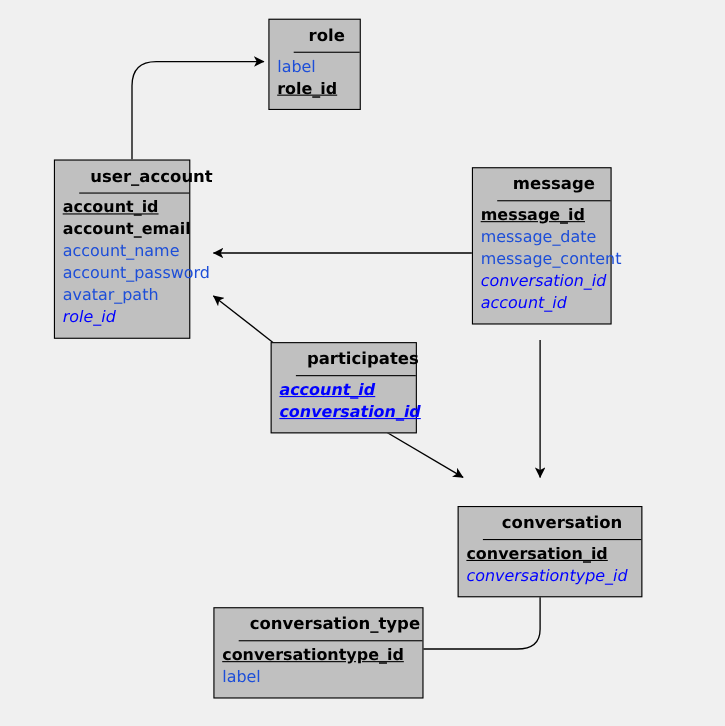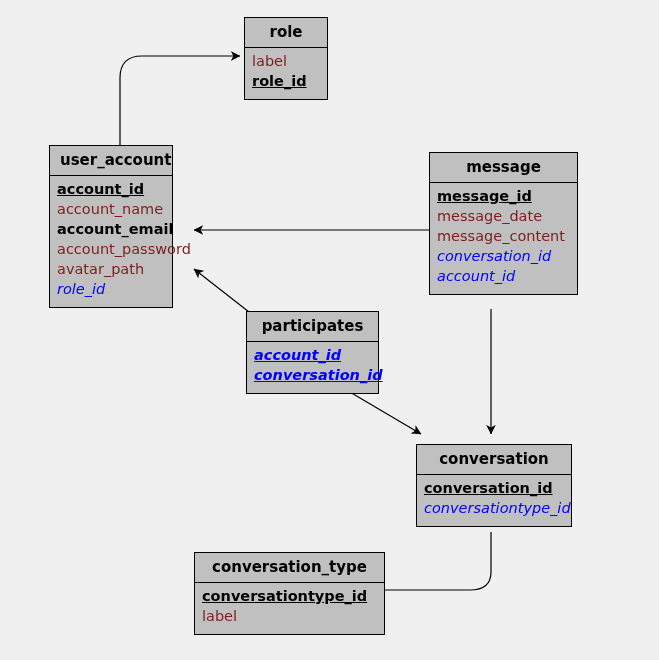--- a/index.html
+++ b/index.html
@@ -34,28 +34,29 @@
     z-index: 2;
   }
   .entity-title {
     text-align: center;
     font-weight: bold;
     font-size: 15px;
     color: #000;
     padding: 5px 10px 6px 10px;
     border-bottom: 1px solid #000;
     white-space: nowrap;
+    margin-left: 22px;
   }
   .attr-list {
     padding: 3px 7px 8px 7px;
   }
   .attr {
     font-size: 14.5px;
     line-height: 20px;
-    color: #7f1d1d;
+    color: #1d4ed8;
     white-space: nowrap;
   }
   .attr.pk {
     font-weight: bold;
     text-decoration: underline;
     color: #000;
   }
   .attr.fk {
     color: #0000ff;
     font-style: italic;
@@ -100,45 +101,45 @@
       <div class="entity-title">role</div>
       <div class="attr-list">
         <div class="attr ">label</div>
         <div class="attr pk">role_id</div>
       </div>
     </div>
     <div class="entity" style="left: 49px; top: 145px; width: 124px;">
       <div class="entity-title">user_account</div>
       <div class="attr-list">
         <div class="attr pk">account_id</div>
+        <div class="attr uk">account_email</div>
         <div class="attr ">account_name</div>
-        <div class="attr uk">account_email</div>
         <div class="attr ">account_password</div>
         <div class="attr ">avatar_path</div>
         <div class="attr fk">role_id</div>
       </div>
     </div>
-    <div class="entity" style="left: 429px; top: 152px; width: 149px;">
+    <div class="entity" style="left: 429px; top: 152px; width: 127px;">
       <div class="entity-title">message</div>
       <div class="attr-list">
         <div class="attr pk">message_id</div>
         <div class="attr ">message_date</div>
         <div class="attr ">message_content</div>
         <div class="attr fk">conversation_id</div>
         <div class="attr fk">account_id</div>
       </div>
     </div>
     <div class="entity" style="left: 246px; top: 311px; width: 133px;">
       <div class="entity-title">participates</div>
       <div class="attr-list">
         <div class="attr pkfk">account_id</div>
         <div class="attr pkfk">conversation_id</div>
       </div>
     </div>
-    <div class="entity" style="left: 416px; top: 444px; width: 156px;">
+    <div class="entity" style="left: 416px; top: 460px; width: 168px;">
       <div class="entity-title">conversation</div>
       <div class="attr-list">
         <div class="attr pk">conversation_id</div>
         <div class="attr fk">conversationtype_id</div>
       </div>
     </div>
     <div class="entity" style="left: 194px; top: 552px; width: 191px;">
       <div class="entity-title">conversation_type</div>
       <div class="attr-list">
         <div class="attr pk">conversationtype_id</div>

